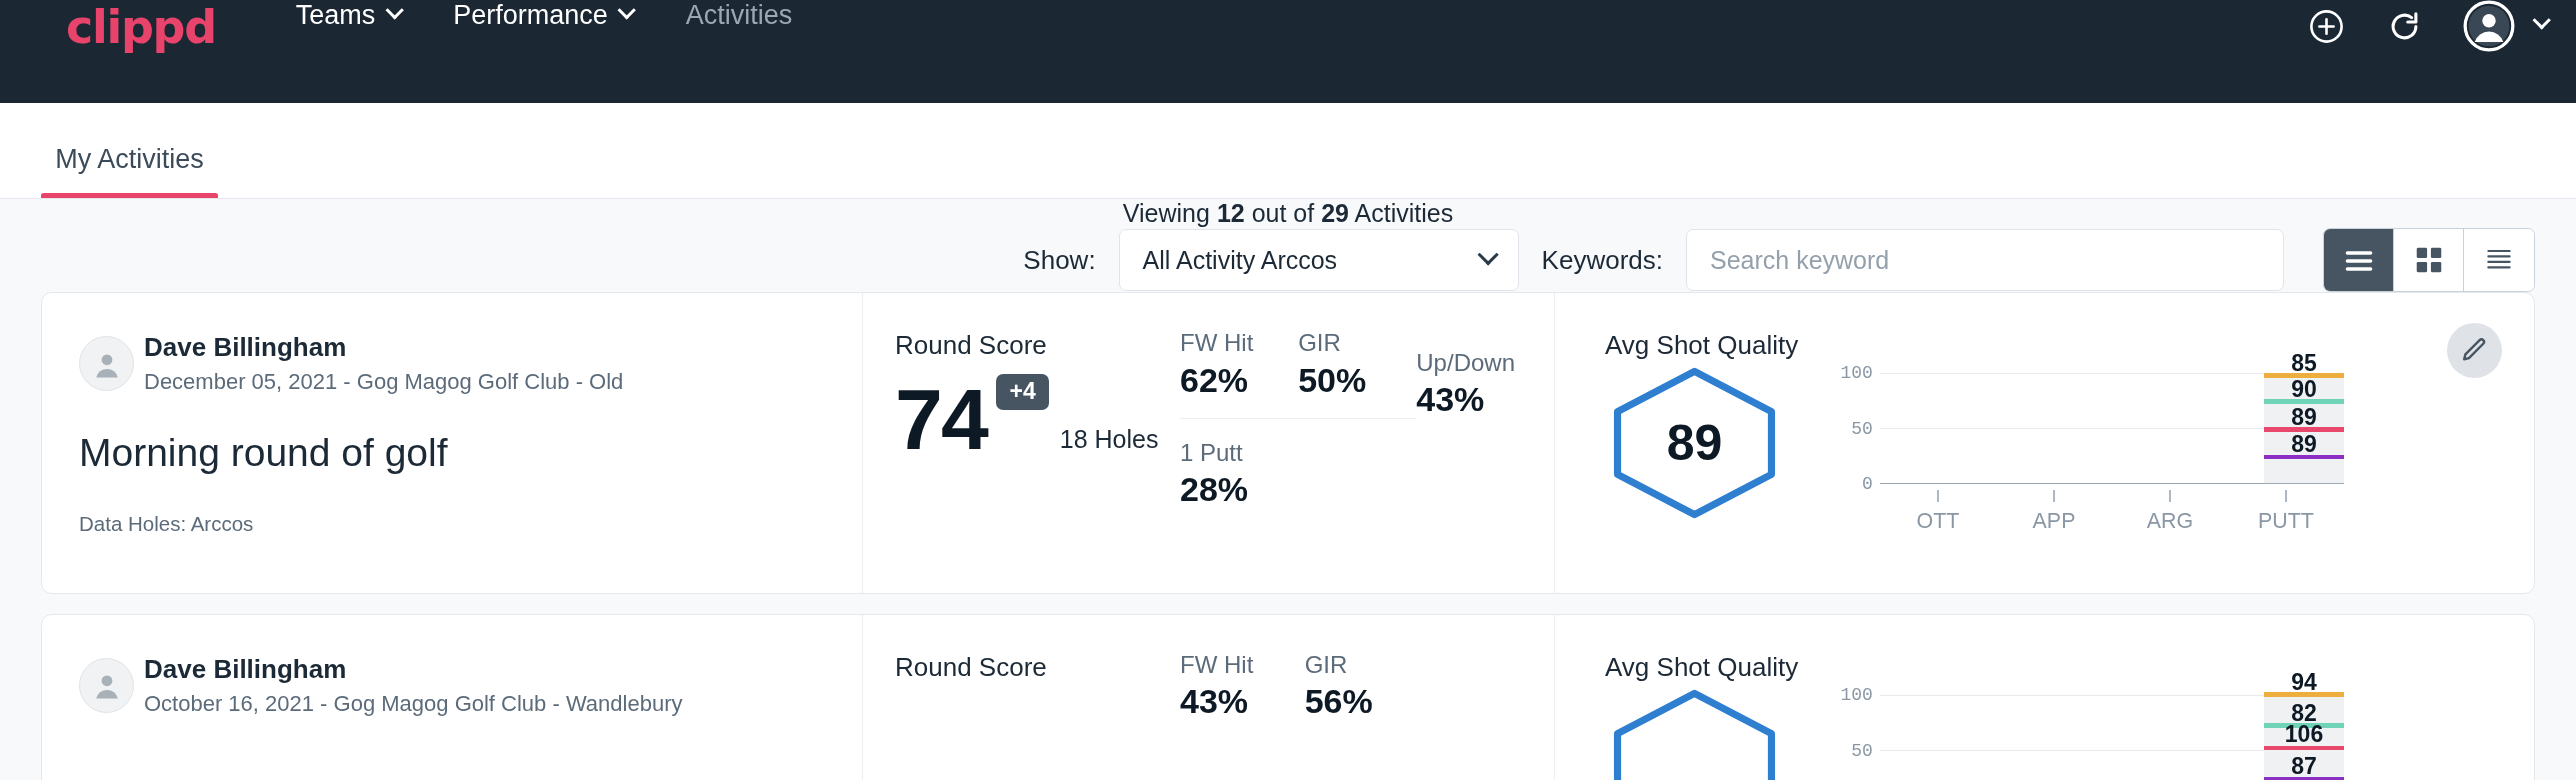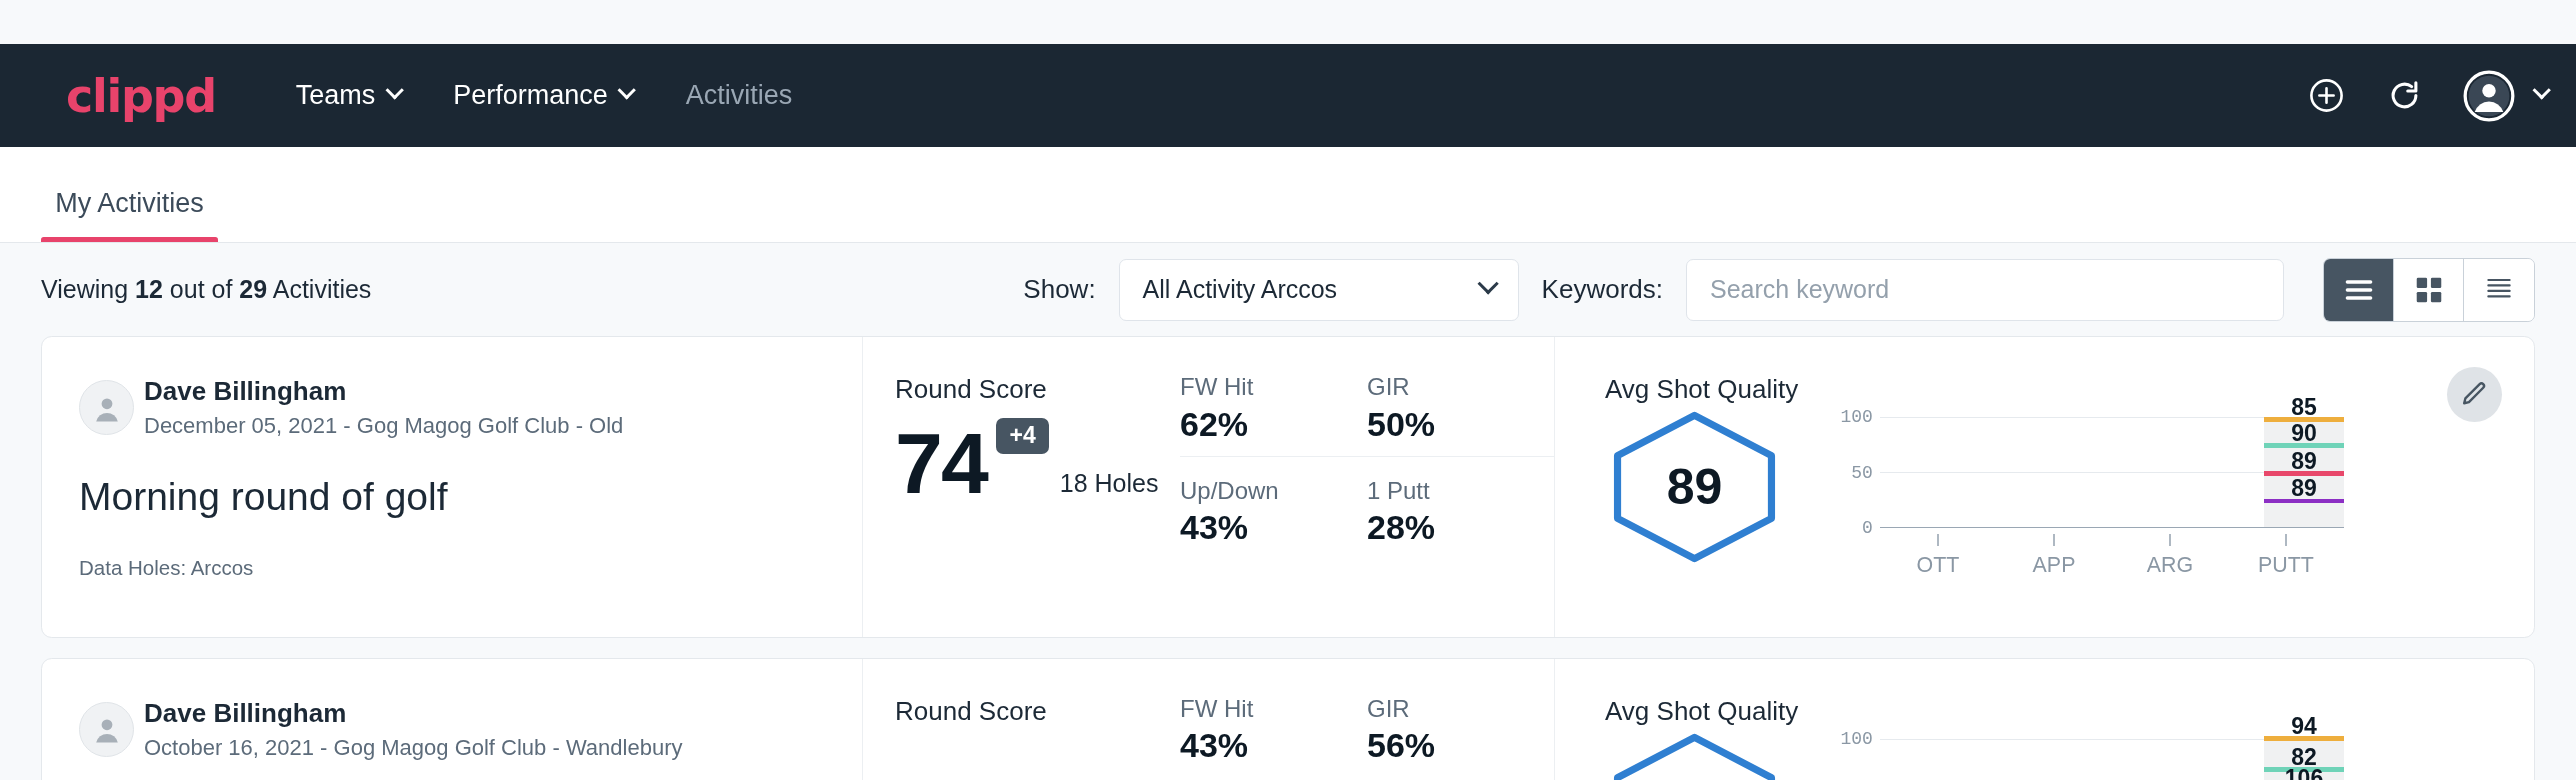--- a/index.html
+++ b/index.html
@@ -8,24 +8,23 @@
     background: #f7f9fb;
     font-family: "Liberation Sans", sans-serif;
     overflow: hidden;
   }
 
   
   .topbar {
     height: 103px;
     background: #1b2733;
     display: flex;
-    align-items: center;
+    align-items: flex-start;
     padding: 0 28px 0 66px;
     position: relative;
-    margin-top: 44px;
   }
   .logo {
     font-size: 46px;
     font-weight: 700;
     color: #e8436b;
     letter-spacing: -1.3px;
     margin-right: 80px;
     font-family: "DejaVu Sans", sans-serif;
   }
   .navlinks { display: flex; align-items: center; gap: 52px; }
@@ -67,20 +66,21 @@
     left: 0; right: 0; bottom: 0; height: 5.4px;
     background: #e8436b; border-radius: 2.7px 2.7px 0 0;
   }
 
   
   .filterbar {
     height: 93px;
     display: flex; align-items: center;
     padding: 0 41px;
     background: #f7f9fb;
+    flex-direction: column;
   }
   .viewing { font-size: 25px; color: #1c2936; }
   .viewing b { font-weight: 700; }
   .filter-right {
     margin-left: auto;
     display: flex; align-items: center; gap: 23px;
   }
   .flabel { font-size: 26px; color: #1c2936; }
   .select {
     width: 400px; height: 62px;
@@ -178,21 +178,21 @@
     margin: 0 0 50px 9px;
   }
   .holes { font-size: 25px; color: #1c2936; margin: 0 0 5.4px 10.7px; }
 
   .col-stats {
     width: 375px;
     padding: 36px 0 0 0;
     flex-shrink: 0;
     border-right: 0.9px solid #eceff2;
     display: grid;
-    grid-template-columns: 1fr 1fr;
+    grid-template-columns: 1fr 1fr 1fr;
     align-content: start;
     column-gap: 0;
   }
   .stat { padding-right: 39px; }
   .stat.bordered { border-bottom: 0.9px solid #eceff2; padding-bottom: 12.5px; }
   .stat-l { font-size: 24px; color: #5c6b7a; }
   .stat-v { font-size: 34px; font-weight: 700; color: #0d1924; margin-top: 3.6px; }
   .stat.lower { padding-top: 19.6px; }
 
   .col-quality {

